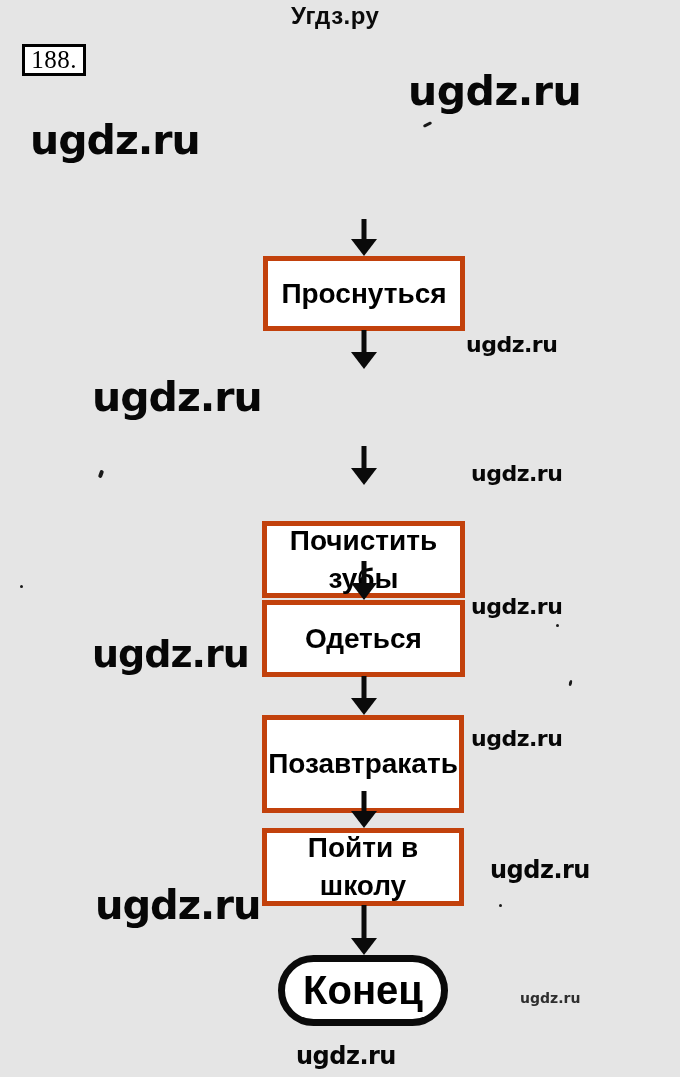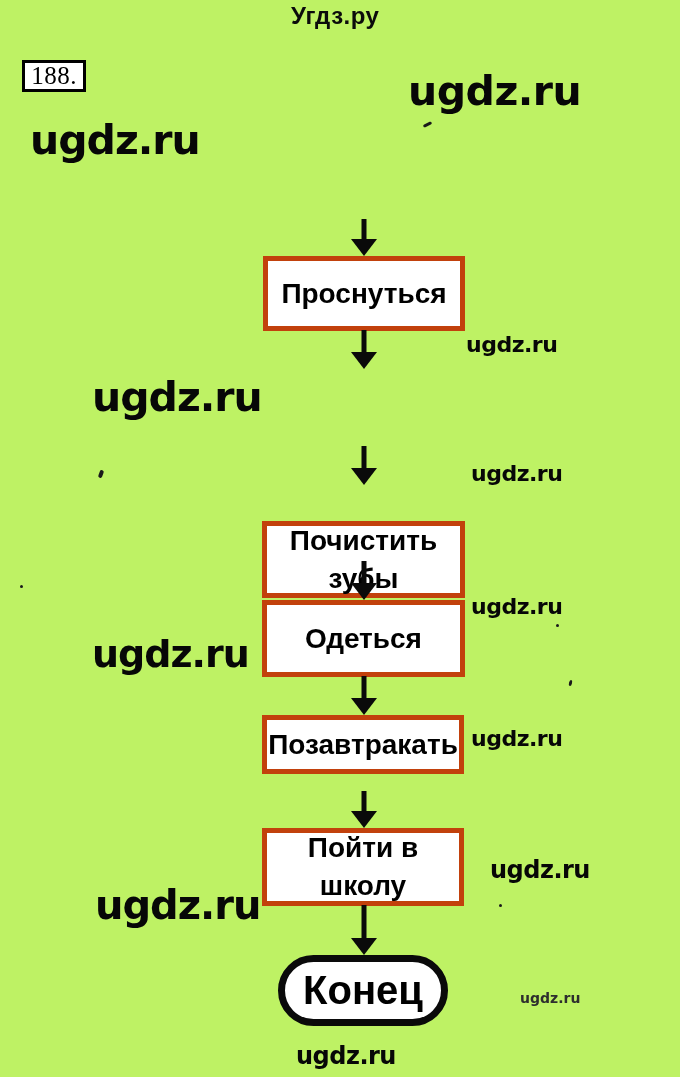--- a/index.html
+++ b/index.html
@@ -1,38 +1,38 @@
 <!DOCTYPE html>
 <html><head>
 <meta charset="utf-8">
 <style>
   html, body { margin: 0; padding: 0; background: #ffffff; }
   .page {
     position: relative;
     width: 680px;
     height: 1077px;
-    background: #bef264;
+    background: #e5e5e5;
     overflow: hidden;
     font-family: "Liberation Sans", sans-serif;
     color: #000;
   }
 
   
   .site-header {
     position: absolute;
     left: 291px; top: 2px;
     font-family: "Liberation Sans", sans-serif;
     font-size: 24px;
     font-weight: 700;
     color: #0b0b0b;
     letter-spacing: 0.5px;
   }
   .task-box {
     position: absolute;
-    left: 22px; top: 60px;
+    left: 22px; top: 44px;
     width: 58px; height: 26px;
     border: 3px solid #000;
     background: #fff;
     display: flex; align-items: center; justify-content: center; text-align: right;
   }
   .task-box span {
     font-family: "Liberation Serif", serif;
     font-size: 25px;
     font-weight: 500;
     letter-spacing: 0.5px;
@@ -89,21 +89,21 @@
              font-family: "Liberation Serif", serif; font-size: 30px;
              font-weight: 400; letter-spacing: 1px; }
   .n-end   { left: 278px; top: 955px; width: 170px; height: 71px;
              border-width: 7px;
              font-family: "Liberation Sans", sans-serif; font-size: 40px;
              font-weight: 700; }
   .n1 { left: 263px; top: 256px; width: 202px; height: 75px; }
   .n2 { left: 262px; top: 369px; width: 203px; height: 79px; }
   .n3 { left: 262px; top: 485px; width: 203px; height: 77px; margin-top: 36px; }
   .n4 { left: 262px; top: 600px; width: 203px; height: 77px; }
-  .n5 { left: 262px; top: 715px; width: 202px; height: 59px; }
+  .n5 { left: 262px; top: 715px; width: 202px; height: 98px; }
   .n6 { left: 262px; top: 828px; width: 202px; height: 78px; }
 
   
   .arrow { position: absolute; left: 351px; width: 26px; }
   .arrow .stem {
     position: absolute; left: 50%; transform: translateX(-50%);
     top: 0; bottom: 15px; width: 5px; background: #0a0a0a;
   }
   .arrow .head {
     position: absolute; bottom: 0; left: 0;

